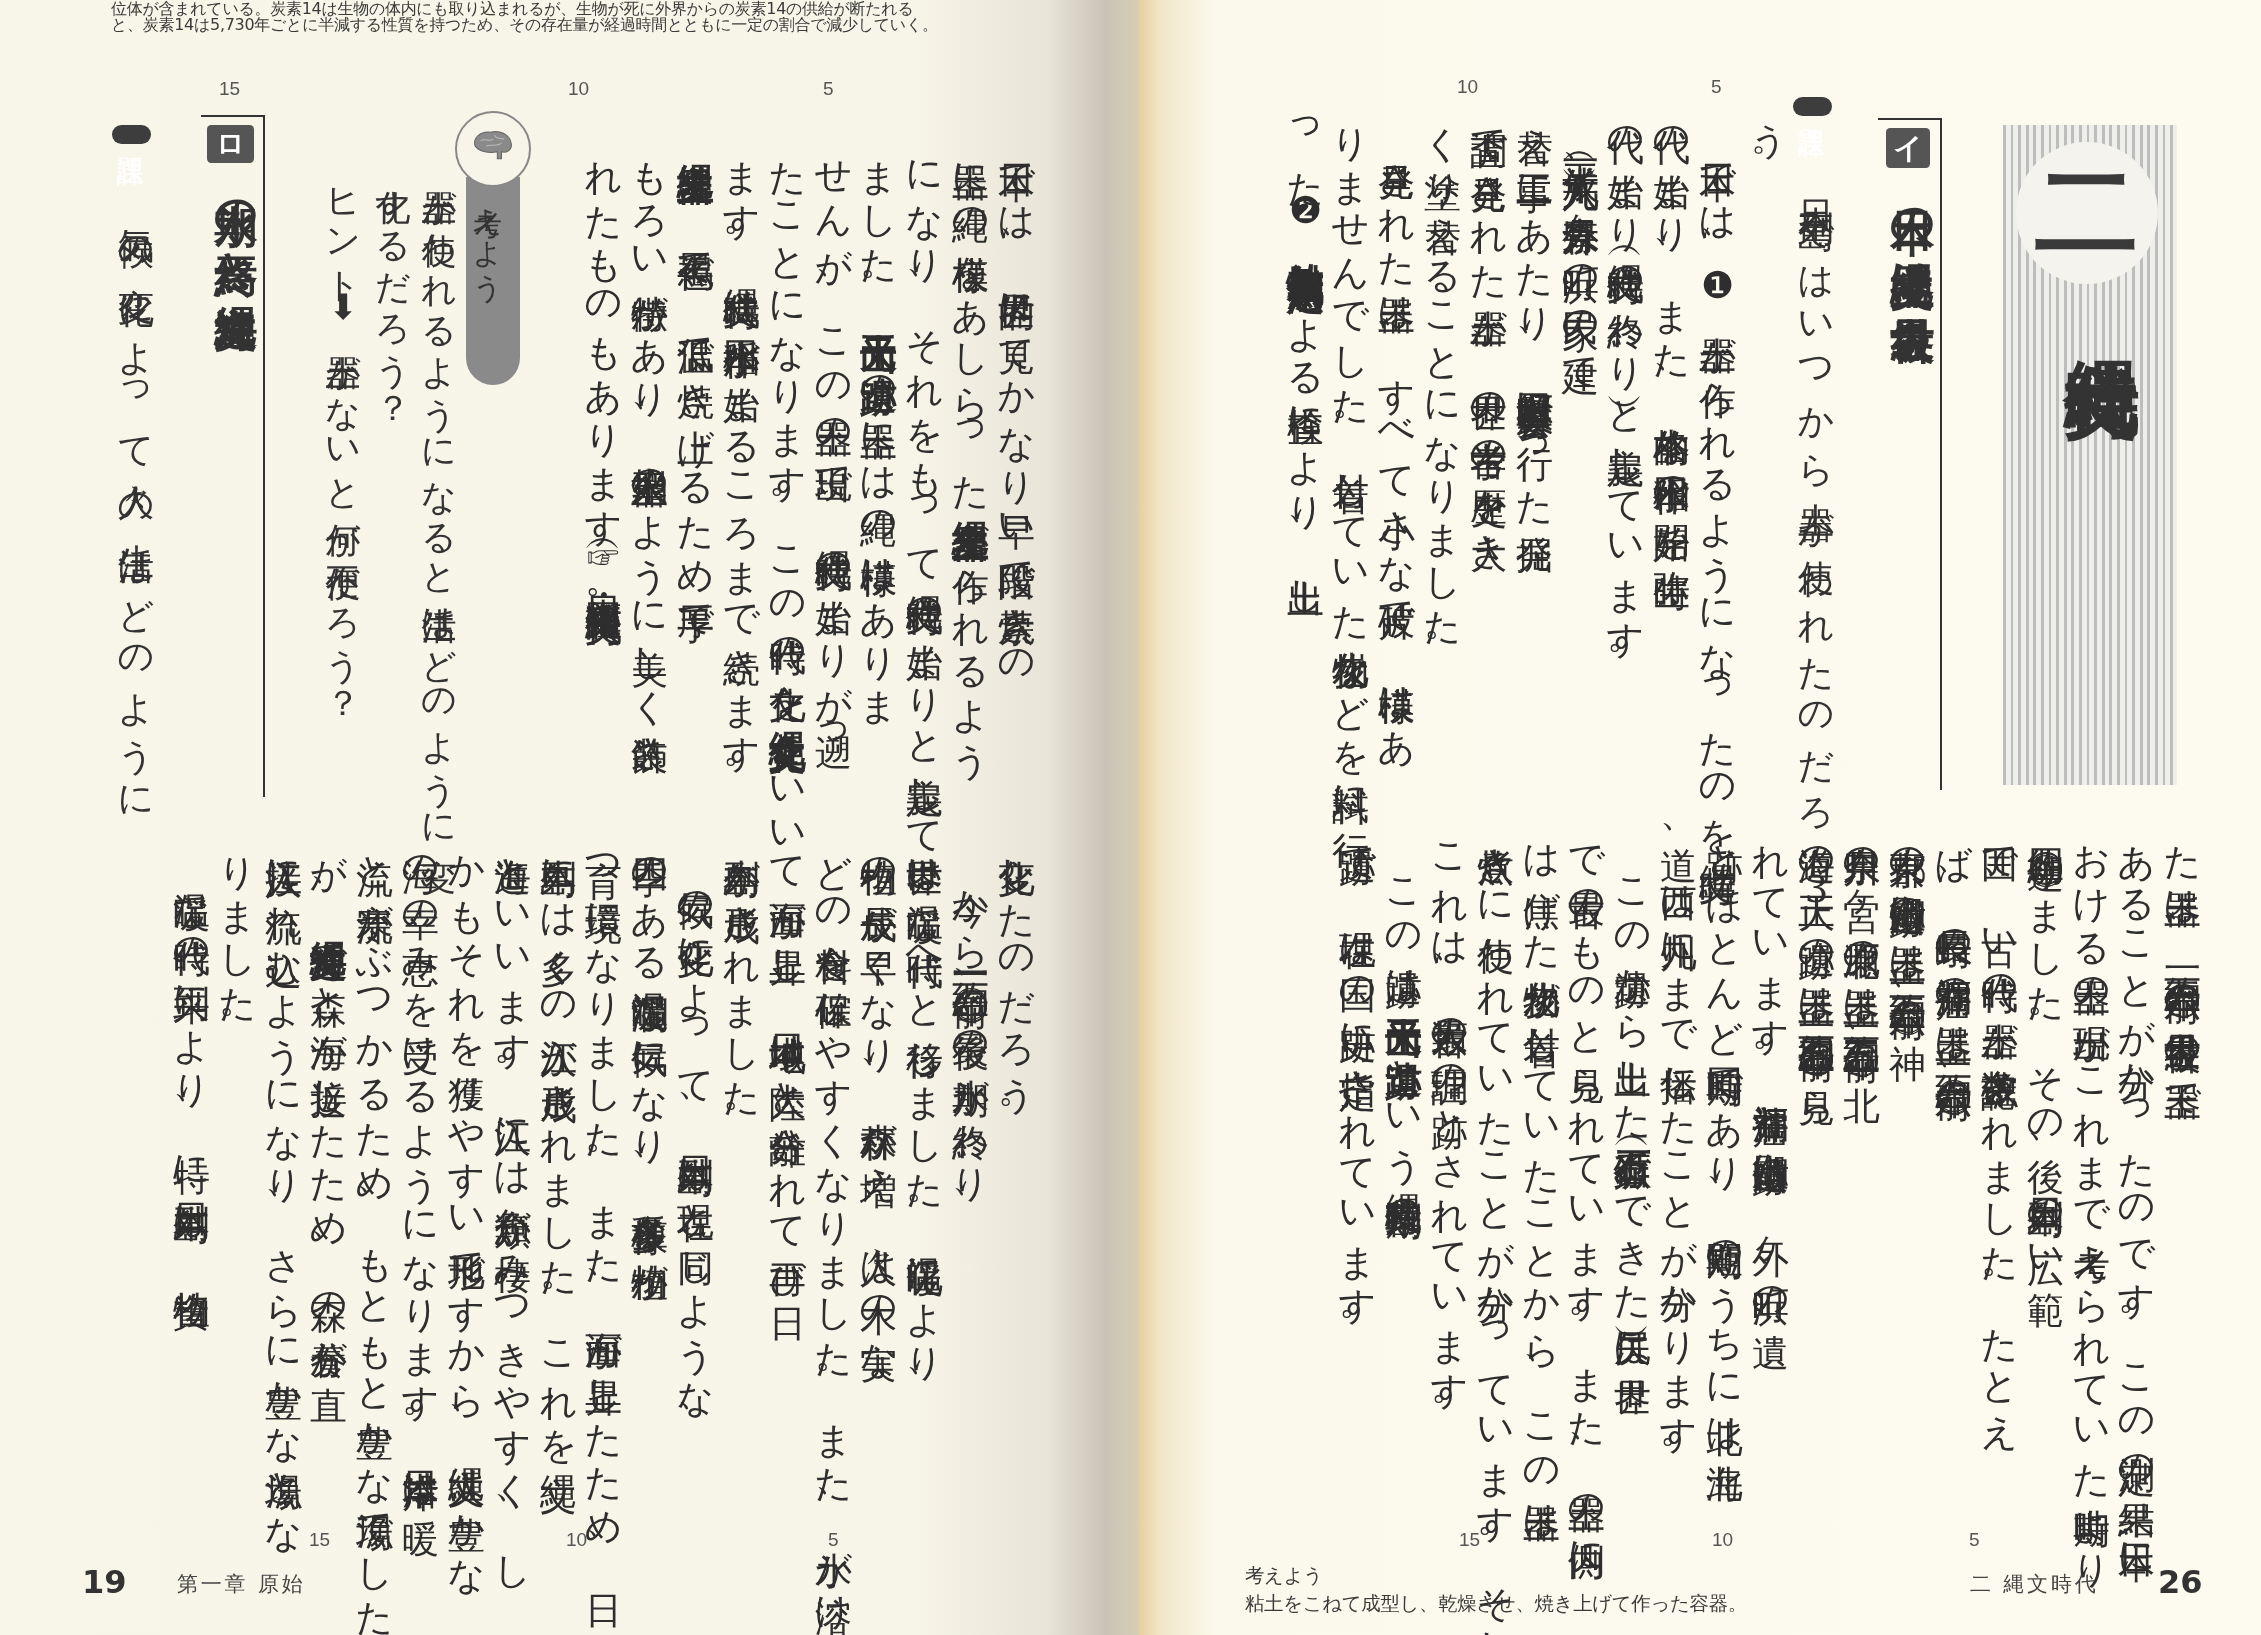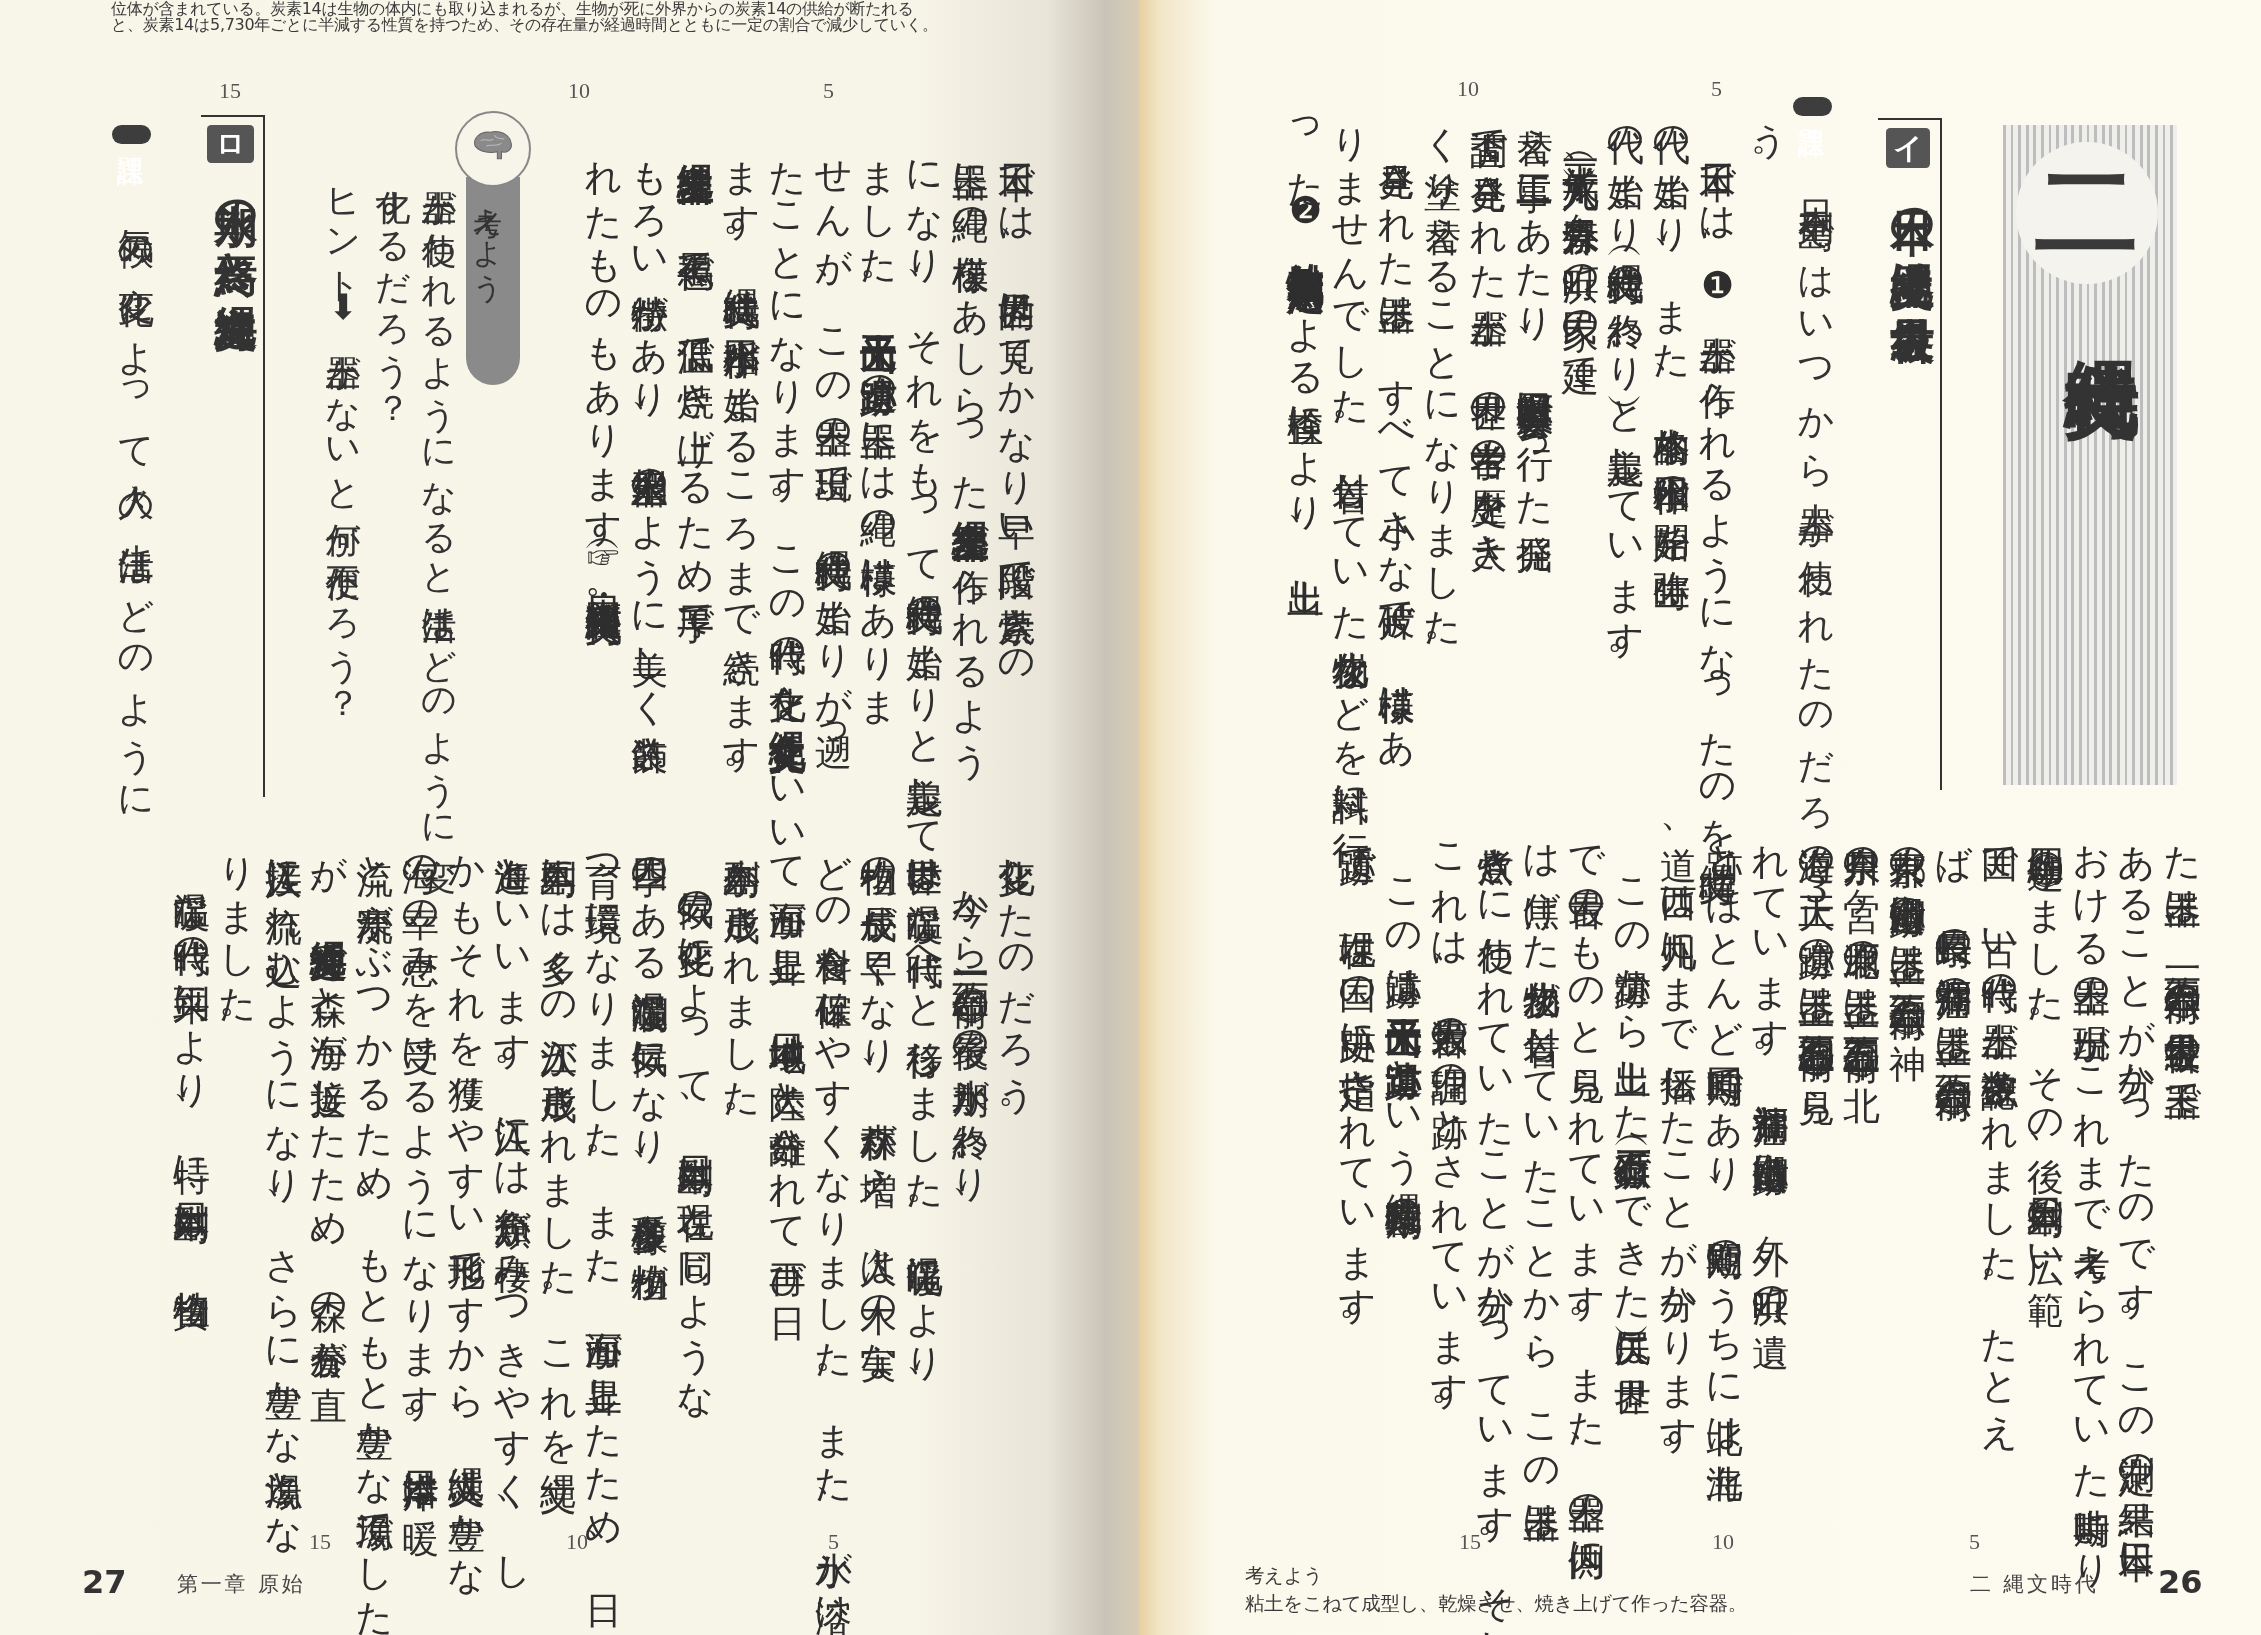--- a/index.html
+++ b/index.html
@@ -11,21 +11,21 @@
   }
   .page { position:absolute; top:0; height:1636px; }
   #page-left { left:0; width:1139px; background:linear-gradient(90deg,#f8f6e9 0%,#f7f5e8 80%,#e8e4d8 92%,#c9c3b8 97%,#d8cdb4 100%); }
   #page-right { left:1139px; width:1123px; background:linear-gradient(90deg,#e8cf9e 0px,#f2e6c8 21px,#fbf9ec 76px,#fdfbf0 100%); }
   .vcol {
     position:absolute; writing-mode:vertical-rl; text-orientation:upright;
     font-size:37px; line-height:46px; letter-spacing:1.4px; white-space:pre;
   }
   .bold { font-weight:bold; font-family:"DejaVu Sans","Liberation Sans",sans-serif; }
   .hnote { position:absolute; font-family:"DejaVu Sans","Liberation Sans",sans-serif; font-size:16px; color:#3a3a3a; white-space:nowrap; letter-spacing:-0.3px; }
-  .lineno { position:absolute; font-family:Liberation Serif, serif; font-size:22px; color:#555; }
+  .lineno { position:absolute; font-family:Liberation Sans, sans-serif; font-size:19px; color:#555; }
   .pagenum { position:absolute; font-family:"DejaVu Sans","Liberation Sans",sans-serif; font-weight:bold; font-size:32px; color:#333; }
   .runhead { position:absolute; font-family:"DejaVu Sans","Liberation Sans",sans-serif; font-size:21px; color:#444; letter-spacing:2.8px; }
   
   #chapter-box {
     position:absolute; left:2003px; top:125px; width:174px; height:660px;
     background:repeating-linear-gradient(90deg,#bdbdbd 0px,#bdbdbd 2.8px,#eeeeea 2.8px,#eeeeea 7.6px);
   }
   #chapter-num-circle {
     position:absolute; left:12.5px; top:17.4px; width:142px; height:142px; border-radius:50%;
     background:#f4f3ee; display:flex; align-items:center; justify-content:center;
@@ -120,21 +120,21 @@
   <div class="vcol" style="left:351px; top:830px;">流と寒流がぶつかるため、もともと豊かな漁場でした</div>
   <div class="vcol" style="left:305px; top:830px;">が、<span class="bold">縄文海進</span>で森と海が接近したため、森の養分が直</div>
   <div class="vcol" style="left:260px; top:830px;">接入江に流れ込むようになり、さらに豊かな漁場とな</div>
   <div class="vcol" style="left:214px; top:830px;">りました。</div>
   <div class="vcol" style="left:168px; top:864px;">温暖な時代の到来により、特に日本列島は、植物資</div>
 
   <div class="lineno" style="left:309px; top:1529px;">15</div>
   <div class="lineno" style="left:566px; top:1529px;">10</div>
   <div class="lineno" style="left:828px; top:1529px;">5</div>
 
-  <div class="pagenum" style="left:82px; top:1563px;">27</div>
+  <div class="pagenum" style="left:82px; top:1563px;">19</div>
   <div class="runhead" style="left:177px; top:1570px;">第一章 原始</div>
 </div>
 
 <div id="page-right" class="page">
   <div class="lineno" style="left:318px; top:76px;">10</div>
   <div class="lineno" style="left:572px; top:76px;">5</div>
 </div>
 
 <div id="chapter-box">
   <div id="chapter-num-circle">二</div>

